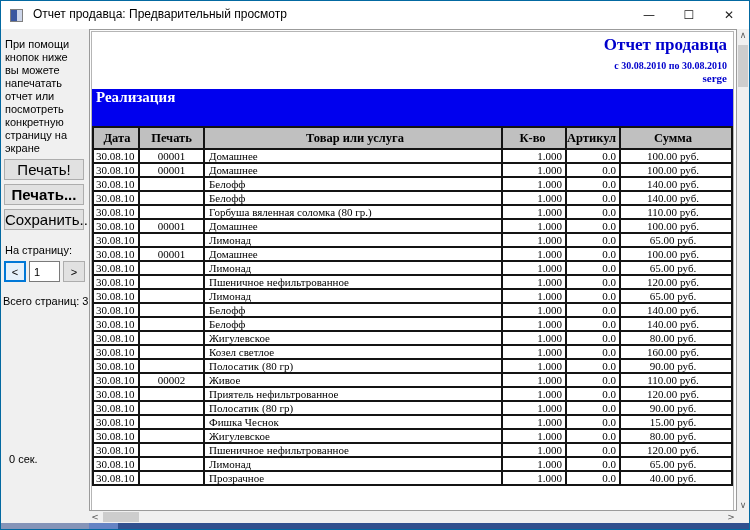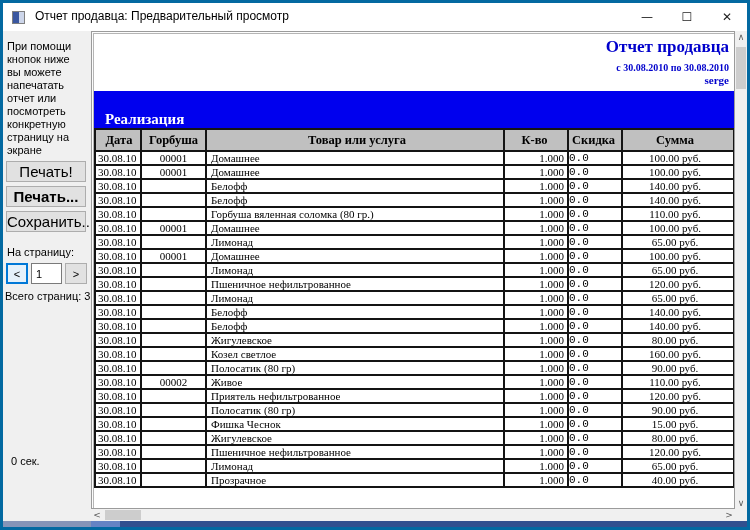--- a/index.html
+++ b/index.html
@@ -1,18 +1,18 @@
 <!DOCTYPE html>
 <html><head>
 <meta charset="utf-8">
 <style>
   * { margin:0; padding:0; box-sizing:border-box; }
   html,body { width:750px; height:530px; font-family:"Liberation Sans", sans-serif; }
   .window { position:relative; width:750px; height:530px; background:#c2410c;
-            border:3px solid #0369a1; overflow:hidden; }
+            border:1px solid #0369a1; overflow:hidden; }
 
   
   .titlebar { position:absolute; left:0; top:0; right:0; height:28px; background:#ffffff; }
   .app-icon { position:absolute; left:9px; top:8px; width:13px; height:13px;
               border:1px solid #7f7f7f; background:linear-gradient(90deg,#3a57a0 0 6px,#cdd6ea 6px 100%); }
   .win-title { position:absolute; left:32px; top:6px; font-size:12px; color:#000; white-space:nowrap; }
   .win-controls { position:absolute; right:0; top:0; height:28px; display:flex; }
   .win-btn { width:40px; height:28px; border:none; background:#ffffff; font-size:12px;
              color:#222; text-align:center; line-height:28px; font-family:"DejaVu Sans",sans-serif; }
 
@@ -25,45 +25,45 @@
   #btn-print-now { top:130px; }
   #btn-print-dialog { top:155px;font-weight:bold; }
   #btn-save { top:180px; }
   .page-label { position:absolute; left:4px; top:215px; font-size:11px; color:#000; }
   .pager-btn { position:absolute; top:232px; width:22px; height:21px; background:#e1e1e1;
                border:1px solid #adadad; font-size:11px; color:#000; }
   .pager-btn.prev { left:3px; border:2px solid #0078d7; background:#e5f1fb; }
   .pager-btn.next { left:62px; }
   .page-input { position:absolute; left:28px; top:232px; width:31px; height:21px;
                 border:1px solid #7a7a7a; font-size:11px; padding-left:4px; background:#fff; }
-  .total-pages { position:absolute; left:2px; top:259px; font-size:11px; color:#000; }
+  .total-pages { position:absolute; left:2px; top:266px; font-size:11px; color:#000; }
   .elapsed { position:absolute; left:8px; top:424px; font-size:11px; color:#000; }
 
   
   .preview { position:absolute; left:88px; top:28px; right:0; bottom:6px; background:#f0f0f0; }
   .page-viewport { position:absolute; left:0; top:0; right:12px; bottom:12px;
                    overflow:hidden; background:#fcfcfc; border:1px solid #9b9b9b; }
   .page { position:absolute; left:1px; top:1px; width:643px; height:1200px;
           background:#ffffff; border:1px solid #b5b5b5;
           font-family:"Liberation Serif", serif; }
   .report-title  { margin:3px 6px 0 0; text-align:right; color:#0000cc; font-weight:bold; font-size:17px; }
   .report-period { margin:5px 6px 0 0; text-align:right; color:#0000cc; font-weight:bold; font-size:10px; }
   .report-user   { margin:1px 6px 0 0; text-align:right; color:#0000cc; font-weight:bold; font-size:11px; }
   .section-band { margin-top:5px; height:37px; background:#0000ee; color:#ffffff;
-                  font-weight:bold; font-size:15px; display:flex; align-items:flex-end; padding-left:11px; }
+                  font-weight:bold; font-size:15px; display:flex; align-items:flex-start; padding-left:4px; }
   .report-table { border-collapse:collapse; width:641px; margin-top:0; table-layout:fixed; }
   .report-table th { background:#c0c0c0; border:2px solid #141414; font-size:12.5px;
                      font-weight:bold; height:22px; text-align:center; font-family:"Liberation Serif",serif; }
   .report-table td { border:2px solid #141414; font-size:11px; height:13px; line-height:12px;
                      white-space:nowrap; overflow:hidden; background:#fff; }
   .c0 { width:46px; text-align:left; padding-left:2px; }
   .c1 { width:65px; text-align:center; }
   .c2 { width:298px; text-align:left; padding-left:4px; }
   .c3 { width:64px; text-align:right; padding-right:3px; }
-  .c4 { width:54px; padding-right:3px;font-family:Liberation Mono, monospace; }
+  .c4 { width:54px; text-align:right; padding-right:3px; }
   .c5 { text-align:center; padding-right:6px; }
 
   
   .vscroll { position:absolute; right:0; top:0; width:12px; bottom:12px; background:#f0f0f0; }
   .hscroll { position:absolute; left:0; bottom:0; height:12px; right:12px; background:#f0f0f0; }
   .sb-corner { position:absolute; right:0; bottom:0; width:12px; height:12px; background:#f0f0f0; }
   .sb-arrow { position:absolute; color:#5a5a5a; font-size:9px; line-height:12px; width:12px;
               height:12px; text-align:center; background:#f0f0f0; font-family:"DejaVu Sans",sans-serif; }
   .v-up { top:0; left:0; } .v-down { bottom:0; left:0; }
   .h-left { left:0; top:0; } .h-right { right:0; top:0; }
@@ -109,24 +109,24 @@
         <div class="report-title">Отчет продавца</div>
         <div class="report-period">с 30.08.2010 по 30.08.2010</div>
         <div class="report-user">serge</div>
         <div class="section-band">
           <span>Реализация</span>
         </div>
         <table class="report-table">
           <thead>
               <tr id="head-row">
                 <th class="c0">Дата</th>
-                <th class="c1">Горбуша</th>
+                <th class="c1">Печать</th>
                 <th class="c2">Товар или услуга</th>
                 <th class="c3">К-во</th>
-                <th class="c4">Скидка</th>
+                <th class="c4">Артикул</th>
                 <th class="c5">Сумма</th>
               </tr>
             </thead>
           <tbody id="body-rows">
               <tr>
                 <td class="c0">30.08.10</td>
                 <td class="c1">00001</td>
                 <td class="c2">Домашнее</td>
                 <td class="c3">1.000</td>
                 <td class="c4">0.0</td>

